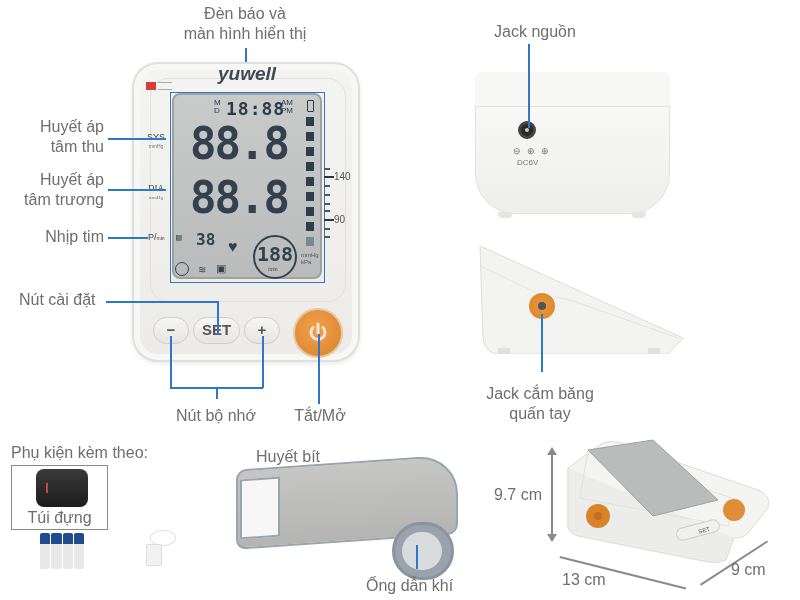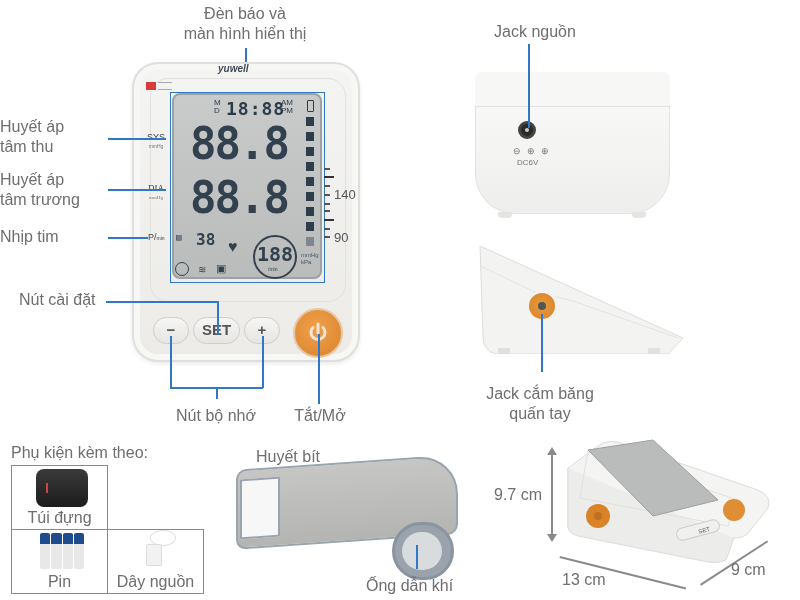--- a/index.html
+++ b/index.html
@@ -1,41 +1,41 @@
 <!DOCTYPE html>
 <html><head>
 <meta charset="utf-8">
 <style>
   * { box-sizing: border-box; margin: 0; padding: 0; }
   body { width: 800px; height: 600px; background: #ffffff; position: relative; overflow: hidden; font-family: "Liberation Sans", sans-serif; color: #6b6b6b; }
   .abs { position: absolute; }
   .lbl { position: absolute; font-size: 16px; color: #6e6e6e; line-height: 20px; white-space: nowrap; text-align: right; }
-  .lbl.r { text-align: left; }
+  .lbl.r { text-align: right; }
   .lbl.c { text-align: center; }
   .line { position: absolute; background: #2f78c8; }
 
   
   .dev-front { position: absolute; left: 132px; top: 62px; width: 228px; height: 300px; background: linear-gradient(#f4f4f2, #ecebe8); border-radius: 26px; border: 2px solid #e0dfdc; box-shadow: inset 0 0 0 6px #f7f7f5, 0 2px 4px rgba(0,0,0,0.08); }
   .dev-front-inner { position: absolute; left: 16px; top: 14px; width: 196px; height: 224px; border-radius: 18px; border: 1px solid #e2e1de; }
-  .brand { position: absolute; left: 218px; top: 63px; font-weight: bold; font-style: italic; font-size: 10px; color: #3f4a55; }
+  .brand { position: absolute; left: 218px; top: 63px; font-weight: bold; font-style: italic; font-size: 19px; color: #3f4a55; }
   .ce-mark { position: absolute; left: 146px; top: 82px; width: 10px; height: 8px; background: #d93a3a; }
   .ce-mark2 { position: absolute; left: 158px; top: 82px; width: 14px; height: 8px; border-top: 1px solid #aaa; border-bottom: 1px solid #aaa; }
   .lcd { position: absolute; left: 172px; top: 93px; width: 150px; height: 186px; background: linear-gradient(#c9cbca, #b9bcbb); border-radius: 8px; border: 2px solid #9ea1a1; }
   .lcd-frame { position: absolute; left: 170px; top: 92px; width: 155px; height: 191px; border: 1.5px solid #2f78c8; }
   .lcd-time { position: absolute; left: 212px; top: 98px; font-family: "DejaVu Sans Mono", monospace; font-size: 18px; font-weight: bold; color: #2b3b4a; letter-spacing: 1px; }
   .lcd-md { position: absolute; left: 214px; top: 99px; font-size: 8px; color: #2b3b4a; line-height: 8px; }
   .lcd-ampm { position: absolute; left: 281px; top: 99px; font-size: 8px; color: #2b3b4a; line-height: 8px; }
   .lcd-big { position: absolute; font-family: "DejaVu Sans Mono", monospace; font-weight: bold; color: #33414f; font-size: 44px; letter-spacing: -2px; line-height: 44px; }
   .lcd-small { position: absolute; font-family: "DejaVu Sans Mono", monospace; font-weight: bold; color: #33414f; }
   .bars { position: absolute; left: 306px; top: 117px; width: 8px; }
   .bars div { width: 8px; height: 9px; background: #2e3d4b; margin-bottom: 6px; }
   .bars div:last-child { background: #7d8790; }
   .battery { position: absolute; left: 307px; top: 100px; width: 7px; height: 12px; border: 1.5px solid #2e3d4b; border-radius: 1px; }
   .scale-tick { position: absolute; height: 1.5px; background: #555; }
-  .scale-lbl { position: absolute; font-size: 13px; color: #555; margin-top: 16px; }
+  .scale-lbl { position: absolute; font-size: 10px; color: #555; }
   .side-lbl { position: absolute; font-size: 9px; color: #444; text-align: center; line-height: 9px; }
   .side-lbl small { display: block; font-size: 5px; color: #777; }
   .heart { position: absolute; left: 228px; top: 238px; font-size: 16px; color: #33414f; }
   .pulse-circle { position: absolute; left: 253px; top: 235px; width: 44px; height: 44px; border-radius: 50%; border: 2px solid #33414f; }
   .pulse-num { position: absolute; left: 257px; top: 242px; font-family: "DejaVu Sans Mono", monospace; font-weight: bold; font-size: 20px; color: #33414f; }
   .units { position: absolute; left: 301px; top: 252px; font-size: 6px; color: #4a5763; line-height: 7px; }
 
   .btn-pill { position: absolute; top: 317px; height: 27px; border-radius: 14px; border: 1.5px solid #cfcdc9; background: linear-gradient(#f6f6f4, #e6e5e2); color: #555; font-size: 15px; font-weight: bold; text-align: center; line-height: 24px; }
   .power { position: absolute; left: 293px; top: 308px; width: 50px; height: 50px; border-radius: 50%; background: radial-gradient(circle at 45% 40%, #f0a14a, #d9822c); border: 2px solid #e6c8a4; display: flex; align-items: center; justify-content: center; }
   .power svg { width: 24px; height: 24px; }
@@ -188,24 +188,20 @@
 <div class="lbl c" style="left:470px; top:384px; width:140px;">Jack cắm băng</div>
 <div class="lbl c" style="left:470px; top:404px; width:140px;">quấn tay</div>
 
 <div class="lbl" style="left:11px; top:443px;">Phụ kiện kèm theo:</div>
 <table class="acc-table">
   <tbody>
       <tr>
     <td><span>Túi đựng</span></td>
     <td class="empty"></td>
   </tr>
-  <tr>
-    <td><span>Pin</span></td>
-    <td><span>Dây nguồn</span></td>
-  </tr>
 </tbody>
   </table>
 <div class="bag"></div>
 <div class="bag-mark"></div>
 <div class="battery-pack">
     <div></div>
     <div></div>
     <div></div>
     <div></div>
   </div>

